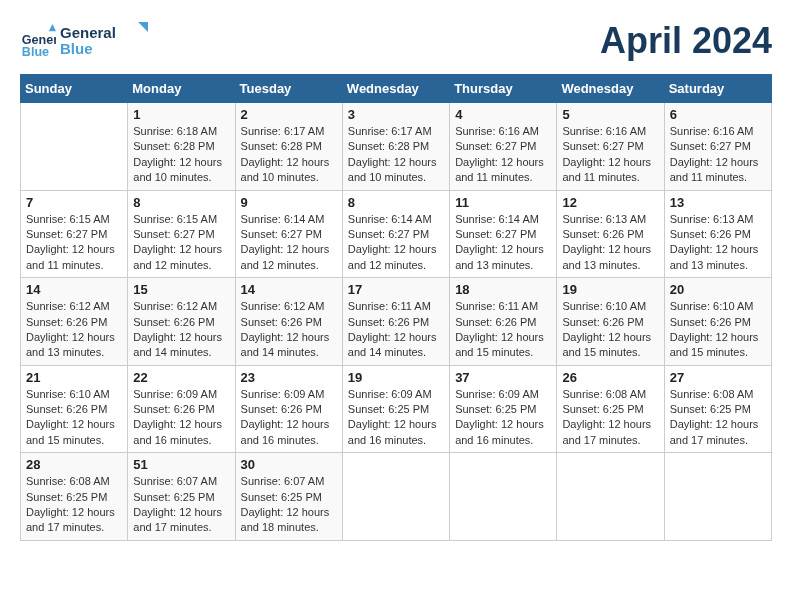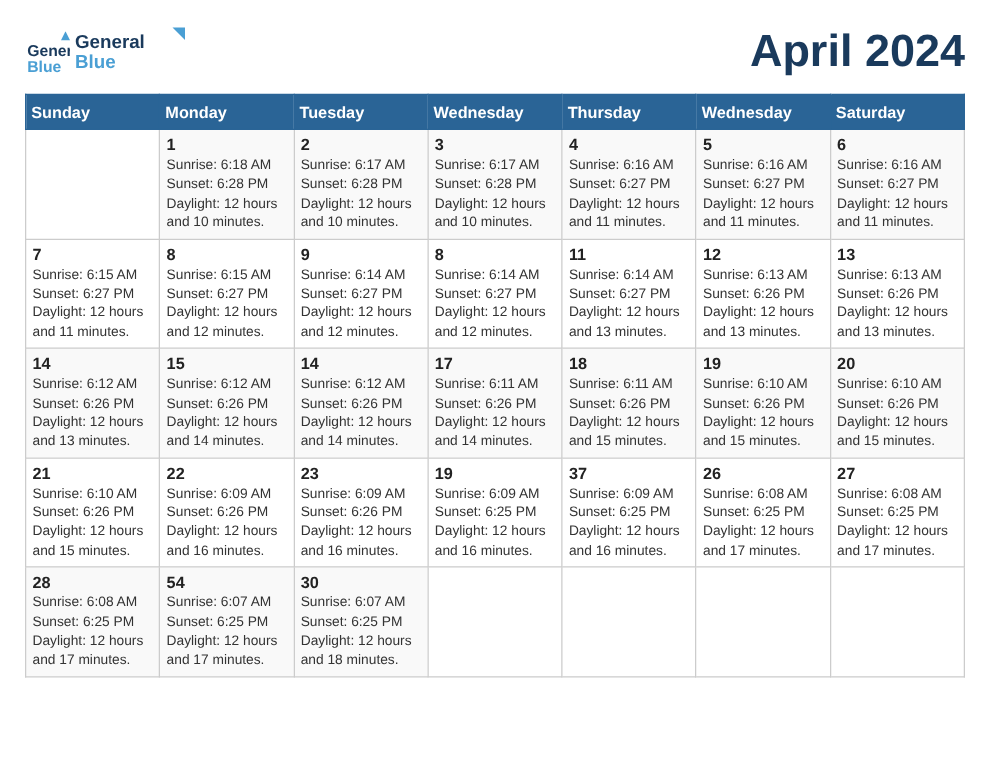--- a/index.html
+++ b/index.html
@@ -230,21 +230,21 @@
           <span class="day-number">27</span>
           <div class="day-info">Sunrise: 6:08 AM<br>Sunset: 6:25 PM<br>Daylight: 12 hours and 17 minutes.</div>
         </td>
       </tr>
       <tr>
         <td>
           <span class="day-number">28</span>
           <div class="day-info">Sunrise: 6:08 AM<br>Sunset: 6:25 PM<br>Daylight: 12 hours and 17 minutes.</div>
         </td>
         <td>
-          <span class="day-number">54</span>
+          <span class="day-number">51</span>
           <div class="day-info">Sunrise: 6:07 AM<br>Sunset: 6:25 PM<br>Daylight: 12 hours and 17 minutes.</div>
         </td>
         <td>
           <span class="day-number">30</span>
           <div class="day-info">Sunrise: 6:07 AM<br>Sunset: 6:25 PM<br>Daylight: 12 hours and 18 minutes.</div>
         </td>
         <td class="empty-cell"></td>
         <td class="empty-cell"></td>
         <td class="empty-cell"></td>
         <td class="empty-cell"></td>

